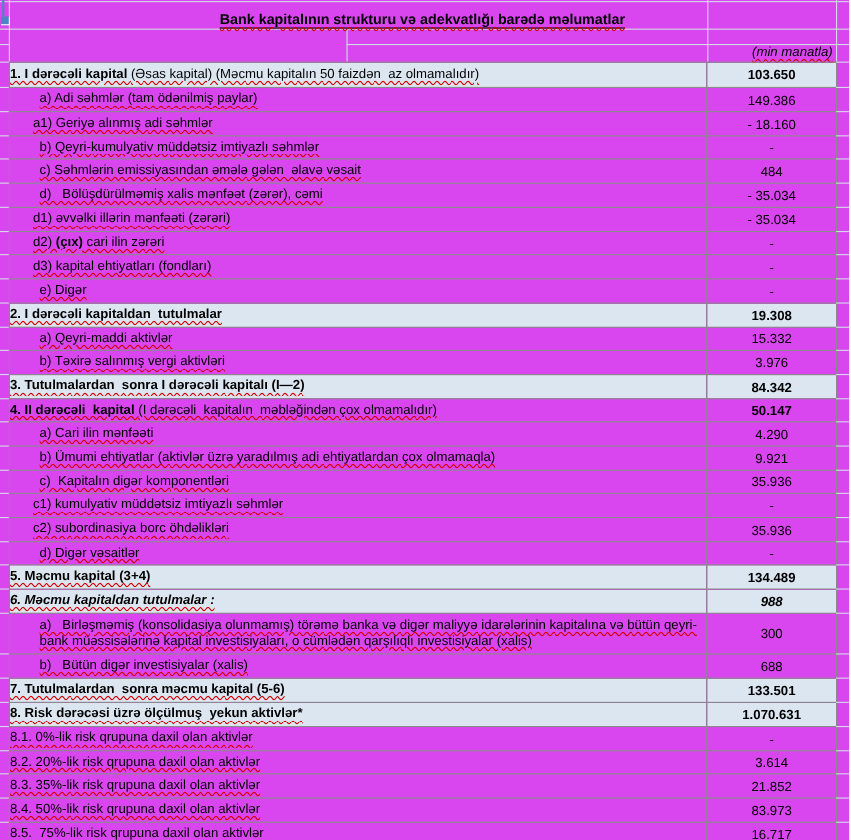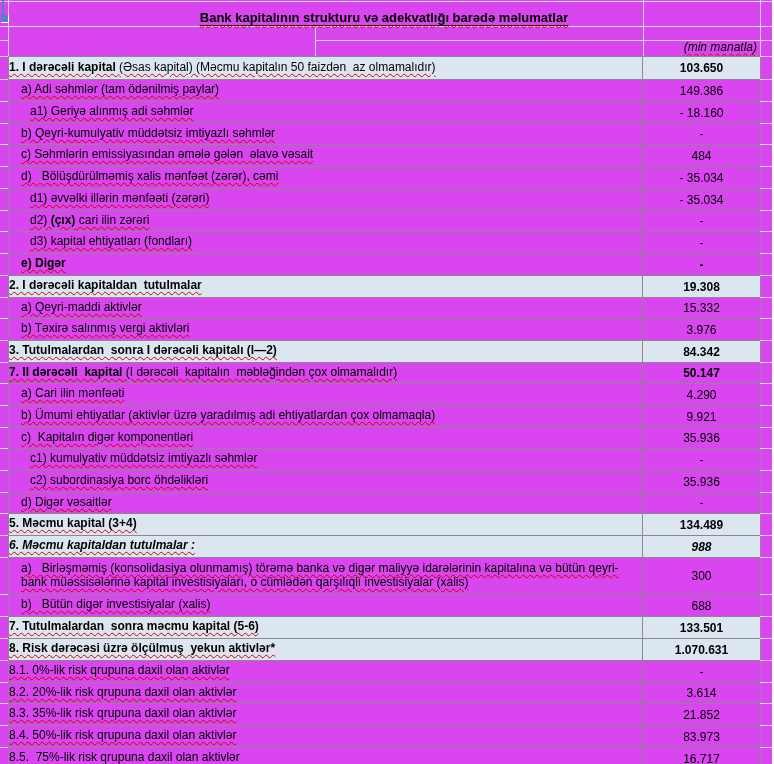--- a/index.html
+++ b/index.html
@@ -46,21 +46,21 @@
     border-collapse:collapse;table-layout:fixed;
   }
   table.cap td{
     border:1px solid var(--border,#8a8a8a);
     vertical-align:middle;
     font-size:12px;color:#000;overflow:hidden;
   }
   td.label{line-height:13.5px;padding-top:1px;padding-bottom:2px;padding-right:3px;}
   td.value{text-align:center;padding:0 2px;}
   .ind0{padding-left:0;}
-  .ind1{padding-left:12px;margin-left:37px;}
+  .ind1{padding-left:27px;margin-left:37px;}
   .ind2{padding-left:21px;}
   tr.blue td{background:var(--fill,#dce6f1);}
   .b{font-weight:bold;}
 </style>
 </head>
 <body>
 
 <div class="sheet">
 
   <div class="gl h" style="left:0;top:1px;width:774px;"></div>
@@ -118,42 +118,42 @@
           <td class="value">- 35.034</td>
         </tr>
         <tr style="height: 21px;">
           <td class="label ind2"><span class="sq">d2) </span><span class="sq b">(çıx)</span><span class="sq"> cari ilin zərəri</span></td>
           <td class="value">-</td>
         </tr>
         <tr style="height: 22px;">
           <td class="label ind2"><span class="sq">d3) kapital ehtiyatları (fondları)</span></td>
           <td class="value">-</td>
         </tr>
-        <tr style="height: 22px; font-weight: bold;">
+        <tr style="height: 22px;">
           <td class="label ind1"><span class="sq">e) Digər</span></td>
           <td class="value">-</td>
         </tr>
         <tr class="blue" style="height: 22px;">
           <td class="label ind0"><span class="sq b">2. I dərəcəli kapitaldan  tutulmalar</span></td>
           <td class="value b">19.308</td>
         </tr>
         <tr style="height: 21px;">
           <td class="label ind1"><span class="sq">a) Qeyri-maddi aktivlər</span></td>
           <td class="value">15.332</td>
         </tr>
         <tr style="height: 22px;">
           <td class="label ind1"><span class="sq">b) Təxirə salınmış vergi aktivləri</span></td>
           <td class="value">3.976</td>
         </tr>
         <tr class="blue" style="height: 22px;">
           <td class="label ind0"><span class="sq b">3. Tutulmalardan  sonra I dərəcəli kapitalı (I—2)</span></td>
           <td class="value b">84.342</td>
         </tr>
         <tr style="height: 21px;">
-          <td class="label ind0"><span class="sq b">7. II dərəcəli  kapital </span><span class="sq">(I dərəcəli  kapitalın  məbləğindən çox olmamalıdır)</span></td>
+          <td class="label ind0"><span class="sq b">4. II dərəcəli  kapital </span><span class="sq">(I dərəcəli  kapitalın  məbləğindən çox olmamalıdır)</span></td>
           <td class="value b">50.147</td>
         </tr>
         <tr style="height: 22px;">
           <td class="label ind1"><span class="sq">a) Cari ilin mənfəəti</span></td>
           <td class="value">4.290</td>
         </tr>
         <tr style="height: 22px;">
           <td class="label ind1"><span class="sq">b) Ümumi ehtiyatlar (aktivlər üzrə yaradılmış adi ehtiyatlardan çox olmamaqla)</span></td>
           <td class="value">9.921</td>
         </tr>

